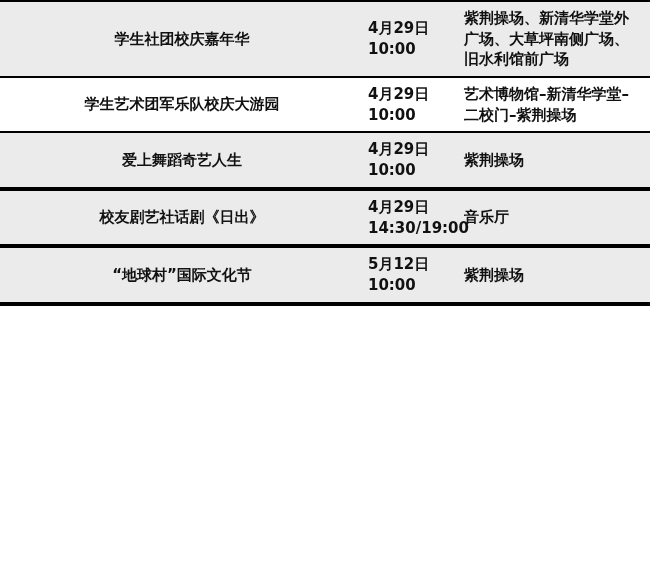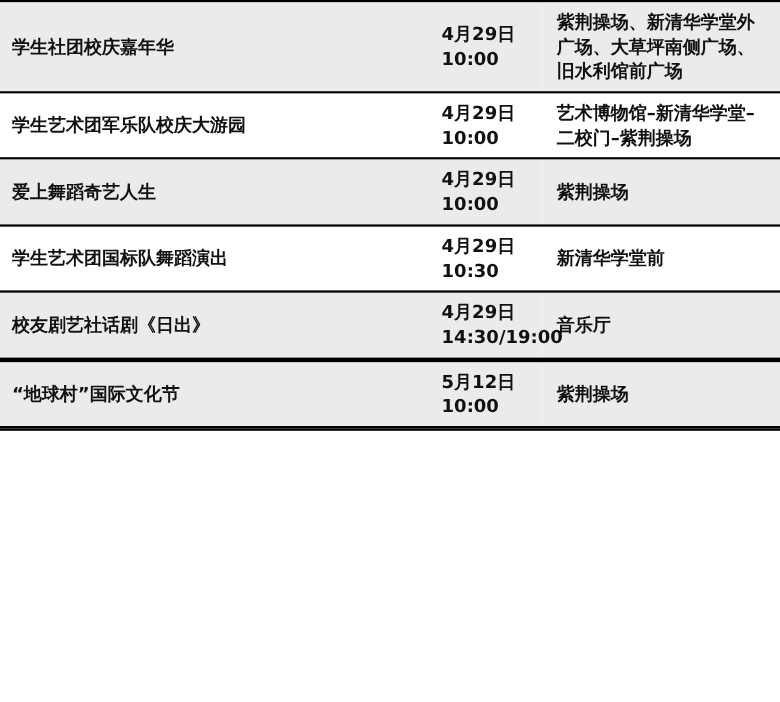--- a/index.html
+++ b/index.html
@@ -30,20 +30,21 @@
   .row-shaded td {
     background: #ebebeb;
   }
   .row-plain td {
     background: #ffffff;
   }
   .col-name {
     width: 360px;
     padding-left: 10px !important;
     padding-right: 6px !important;
+    text-align: center;
   }
   .col-date {
     width: 92px;
     padding-right: 10px !important;
     white-space: pre-line;
   }
   .col-place {
     width: 198px;
     padding-left: 12px !important;
     padding-right: 8px !important;
@@ -107,30 +108,20 @@
         <td class="col-date"><span class="cell-text">4月29日
 10:00</span></td>
         <td class="col-place">
             <span class="cell-text">紫荆操场</span>
           </td>
       </tr>
       <tr class="rule-row">
           <td colspan="3"></td>
         </tr>
 
-      <tr class="row-plain">
-        <td class="col-name">
-            <span class="cell-text">学生艺术团国标队舞蹈演出</span>
-          </td>
-        <td class="col-date"><span class="cell-text">4月29日
-10:30</span></td>
-        <td class="col-place">
-            <span class="cell-text">新清华学堂前</span>
-          </td>
-      </tr>
       <tr class="rule-row">
           <td colspan="3"></td>
         </tr>
 
       <tr class="row-shaded">
         <td class="col-name">
             <span class="cell-text">校友剧艺社话剧《日出》</span>
           </td>
         <td class="col-date"><span class="cell-text">4月29日
 14:30/19:00</span></td>

